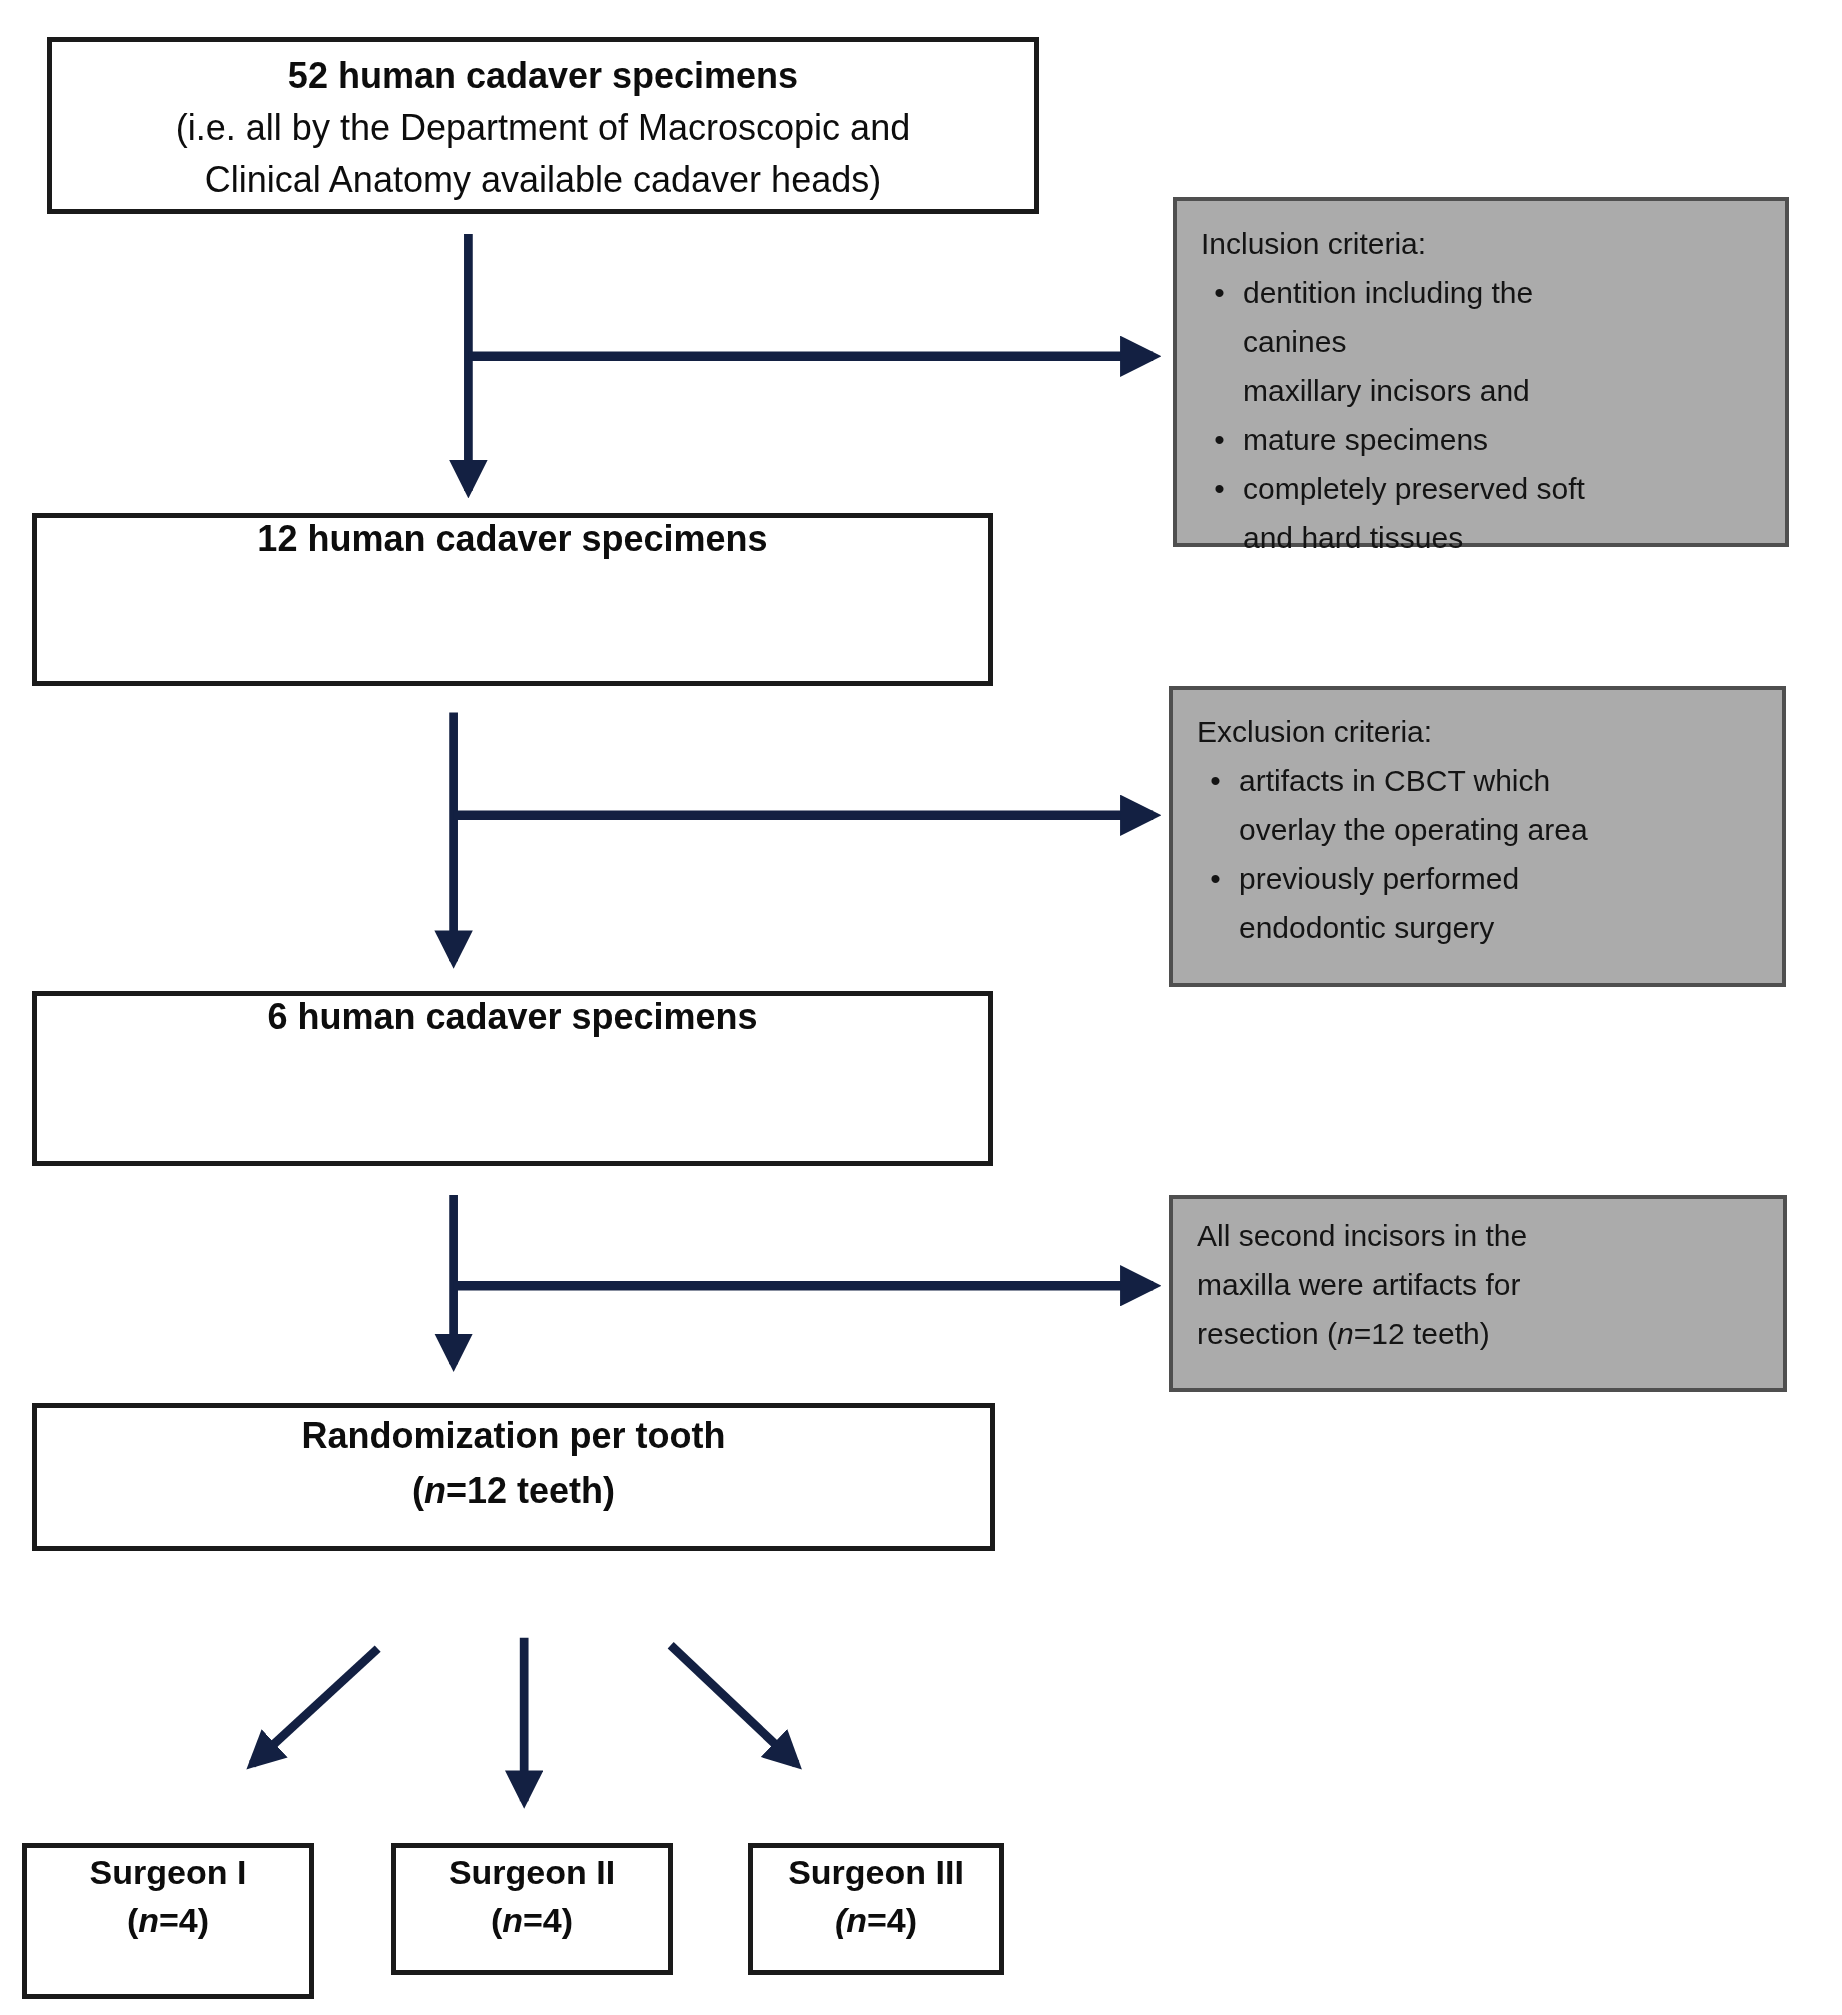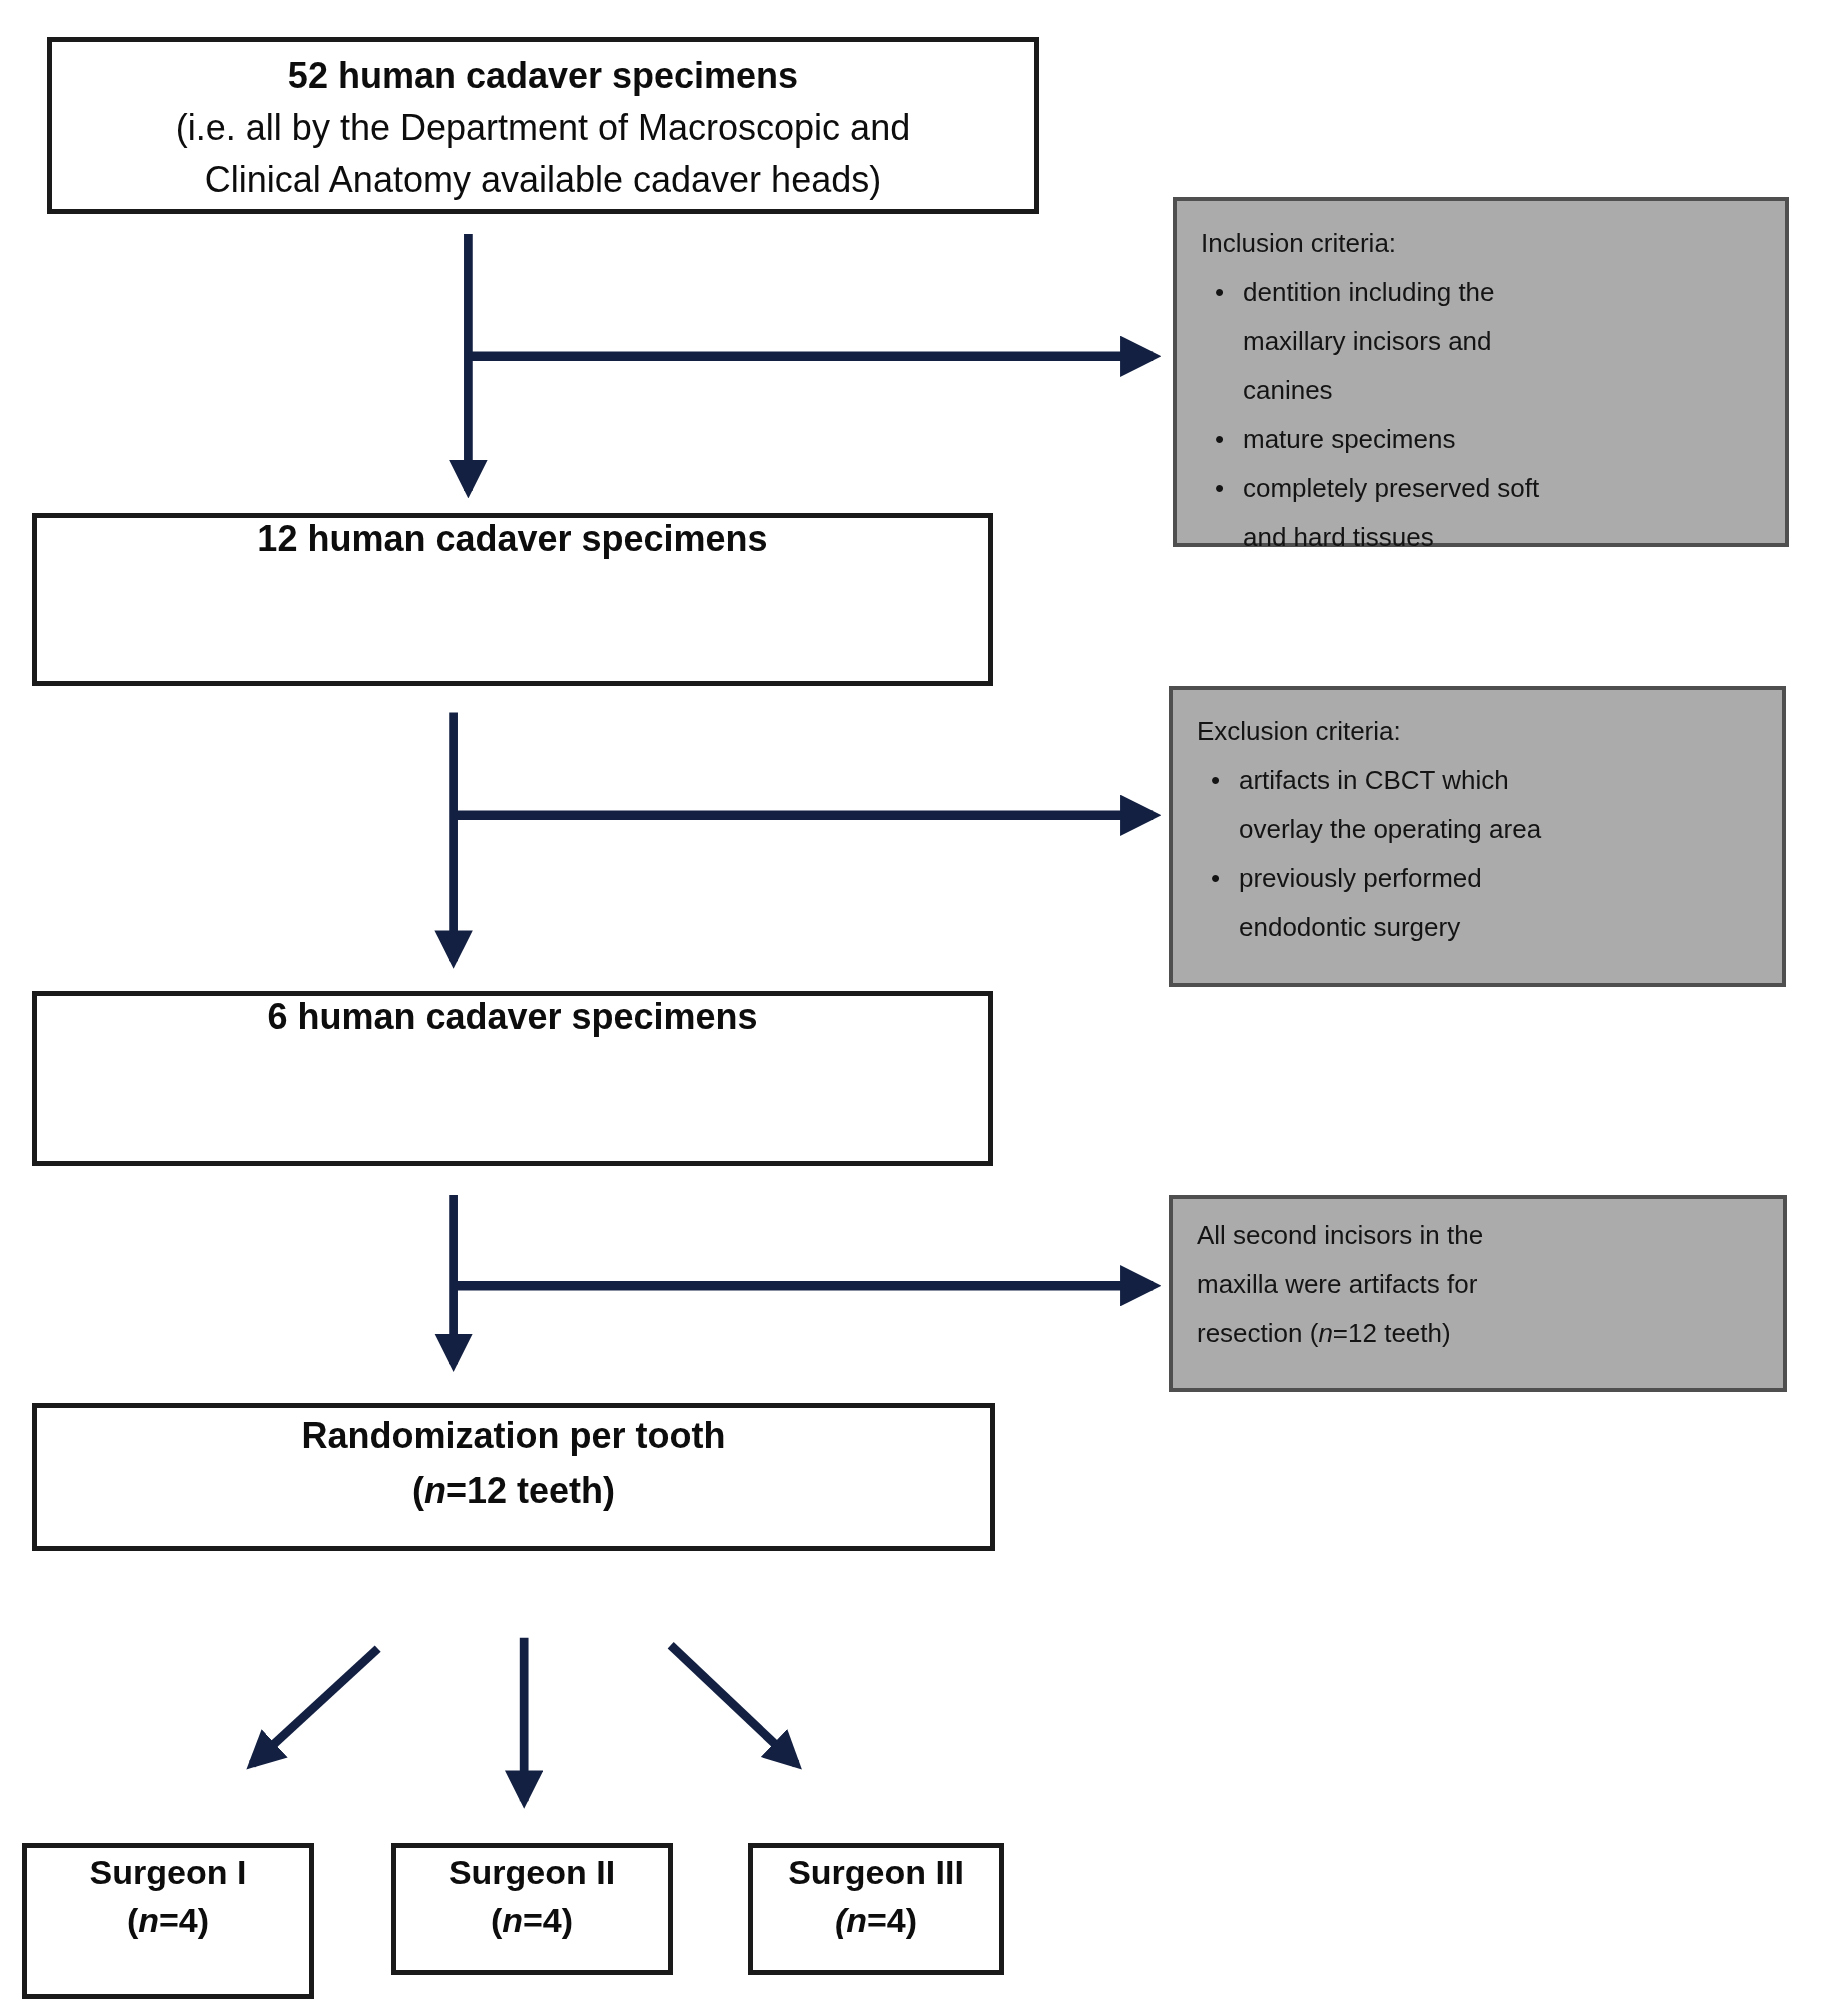--- a/index.html
+++ b/index.html
@@ -15,21 +15,21 @@
     text-align:center;color:#0d0d0d;
   }
   .wbox .t{font-size:36px;line-height:52px;white-space:nowrap}
   .bold{font-weight:700}
   .center-flex{display:flex;flex-direction:column;align-items:center;justify-content:flex-start}
   .single{font-weight:700;font-size:36px}
   .two-line{font-weight:700;font-size:36px;line-height:55px}
 
   .gbox{
     position:absolute;background:#ababab;border:4px solid #4f4f4f;box-sizing:border-box;
-    color:#141414;font-size:26px;line-height:49px;text-align:left;
+    color:#141414;font-size:30px;line-height:49px;text-align:left;
   }
   .gtitle{padding-left:24px}
   .brow{display:flex;align-items:flex-start}
   .bmark{width:47px;text-align:center;flex:0 0 47px;margin-left:19px}
   .btext{display:block}
   .bl{display:block;white-space:nowrap}
   .gl{display:block;white-space:nowrap;padding-left:24px}
   .it{font-style:italic}
 
   #box-52{left:47px;top:37px;width:992px;height:177px;padding-top:8px}
@@ -71,22 +71,22 @@
     <div class="t">(i.e. all by the Department of Macroscopic and</div>
     <div class="t">Clinical Anatomy available cadaver heads)</div>
   </div>
 
   <div class="gbox" id="gray-inclusion">
     <div class="gtitle">Inclusion criteria:</div>
     <div class="brow">
       <span class="bmark">•</span>
       <span class="btext">
           <span class="bl">dentition including the</span>
+          <span class="bl">canines</span>
           <span class="bl">maxillary incisors and</span>
-          <span class="bl">canines</span>
         </span>
     </div>
     <div class="brow">
       <span class="bmark">•</span>
       <span class="btext">
           <span class="bl">mature specimens</span>
         </span>
     </div>
     <div class="brow">
       <span class="bmark">•</span>

